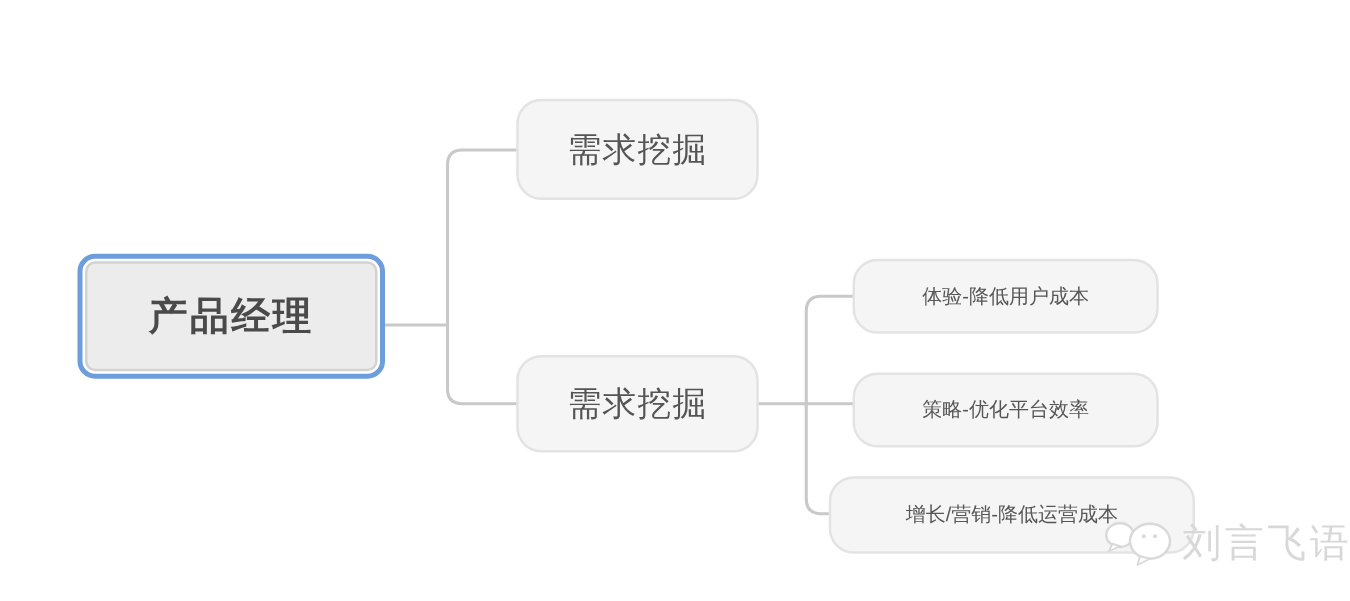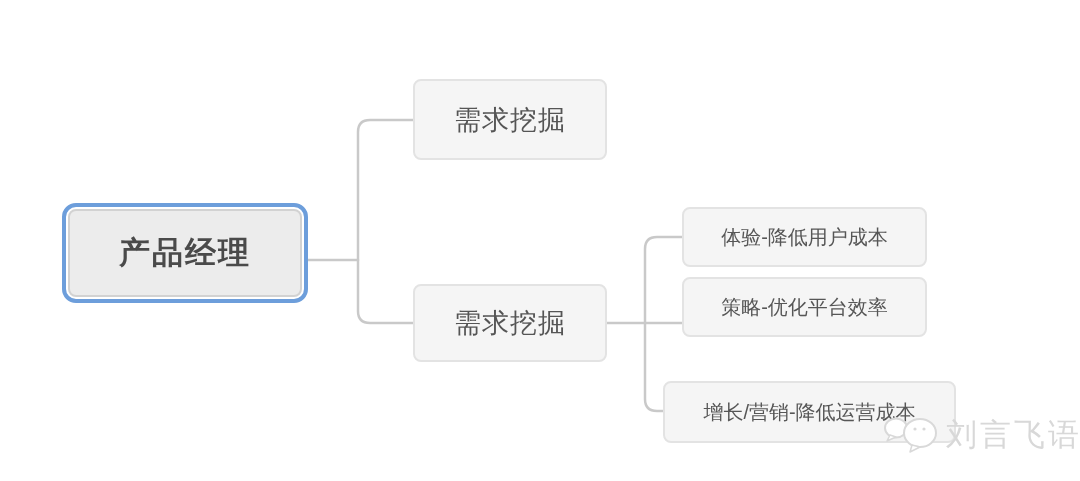--- a/index.html
+++ b/index.html
@@ -28,21 +28,21 @@
     stroke-linecap: round;
   }
   .node {
     position: absolute;
     box-sizing: border-box;
     display: flex;
     align-items: center;
     justify-content: center;
     background: #f5f5f5;
     border: 2px solid #e3e3e3;
-    border-radius: 8px;
+    border-radius: 20px;
     color: #525252;
     white-space: nowrap;
     cursor: default;
   }
   .node-root-outer {
     position: absolute;
     box-sizing: border-box;
     left: 62px; top: 203px;
     width: 246px; height: 100px;
     border: 4px solid #6d9edb;
@@ -66,25 +66,25 @@
     white-space: nowrap;
   }
   .node-branch {
     font-size: 27px;
     letter-spacing: 1px;
     color: #555555;
   }
   .node-req  { left: 413px; top: 79px;  width: 194px; height: 81px; }
   .node-eff  { left: 413px; top: 284px; width: 194px; height: 78px; }
   .node-leaf {
-    font-size: 20px;
+    font-size: 16px;
     color: #565656;
   }
   .node-leaf1 { left: 682px; top: 207px; width: 245px; height: 60px; }
-  .node-leaf2 { left: 682px; top: 277px; width: 245px; height: 60px; }
+  .node-leaf2 { left: 682px; top: 298px; width: 245px; height: 60px; }
   .node-leaf3 { left: 663px; top: 381px; width: 293px; height: 62px; }
   .watermark {
     position: absolute;
     left: 882px; top: 412px;
     display: flex;
     align-items: center;
     z-index: 5;
   }
   .watermark-text {
     font-size: 31px;

